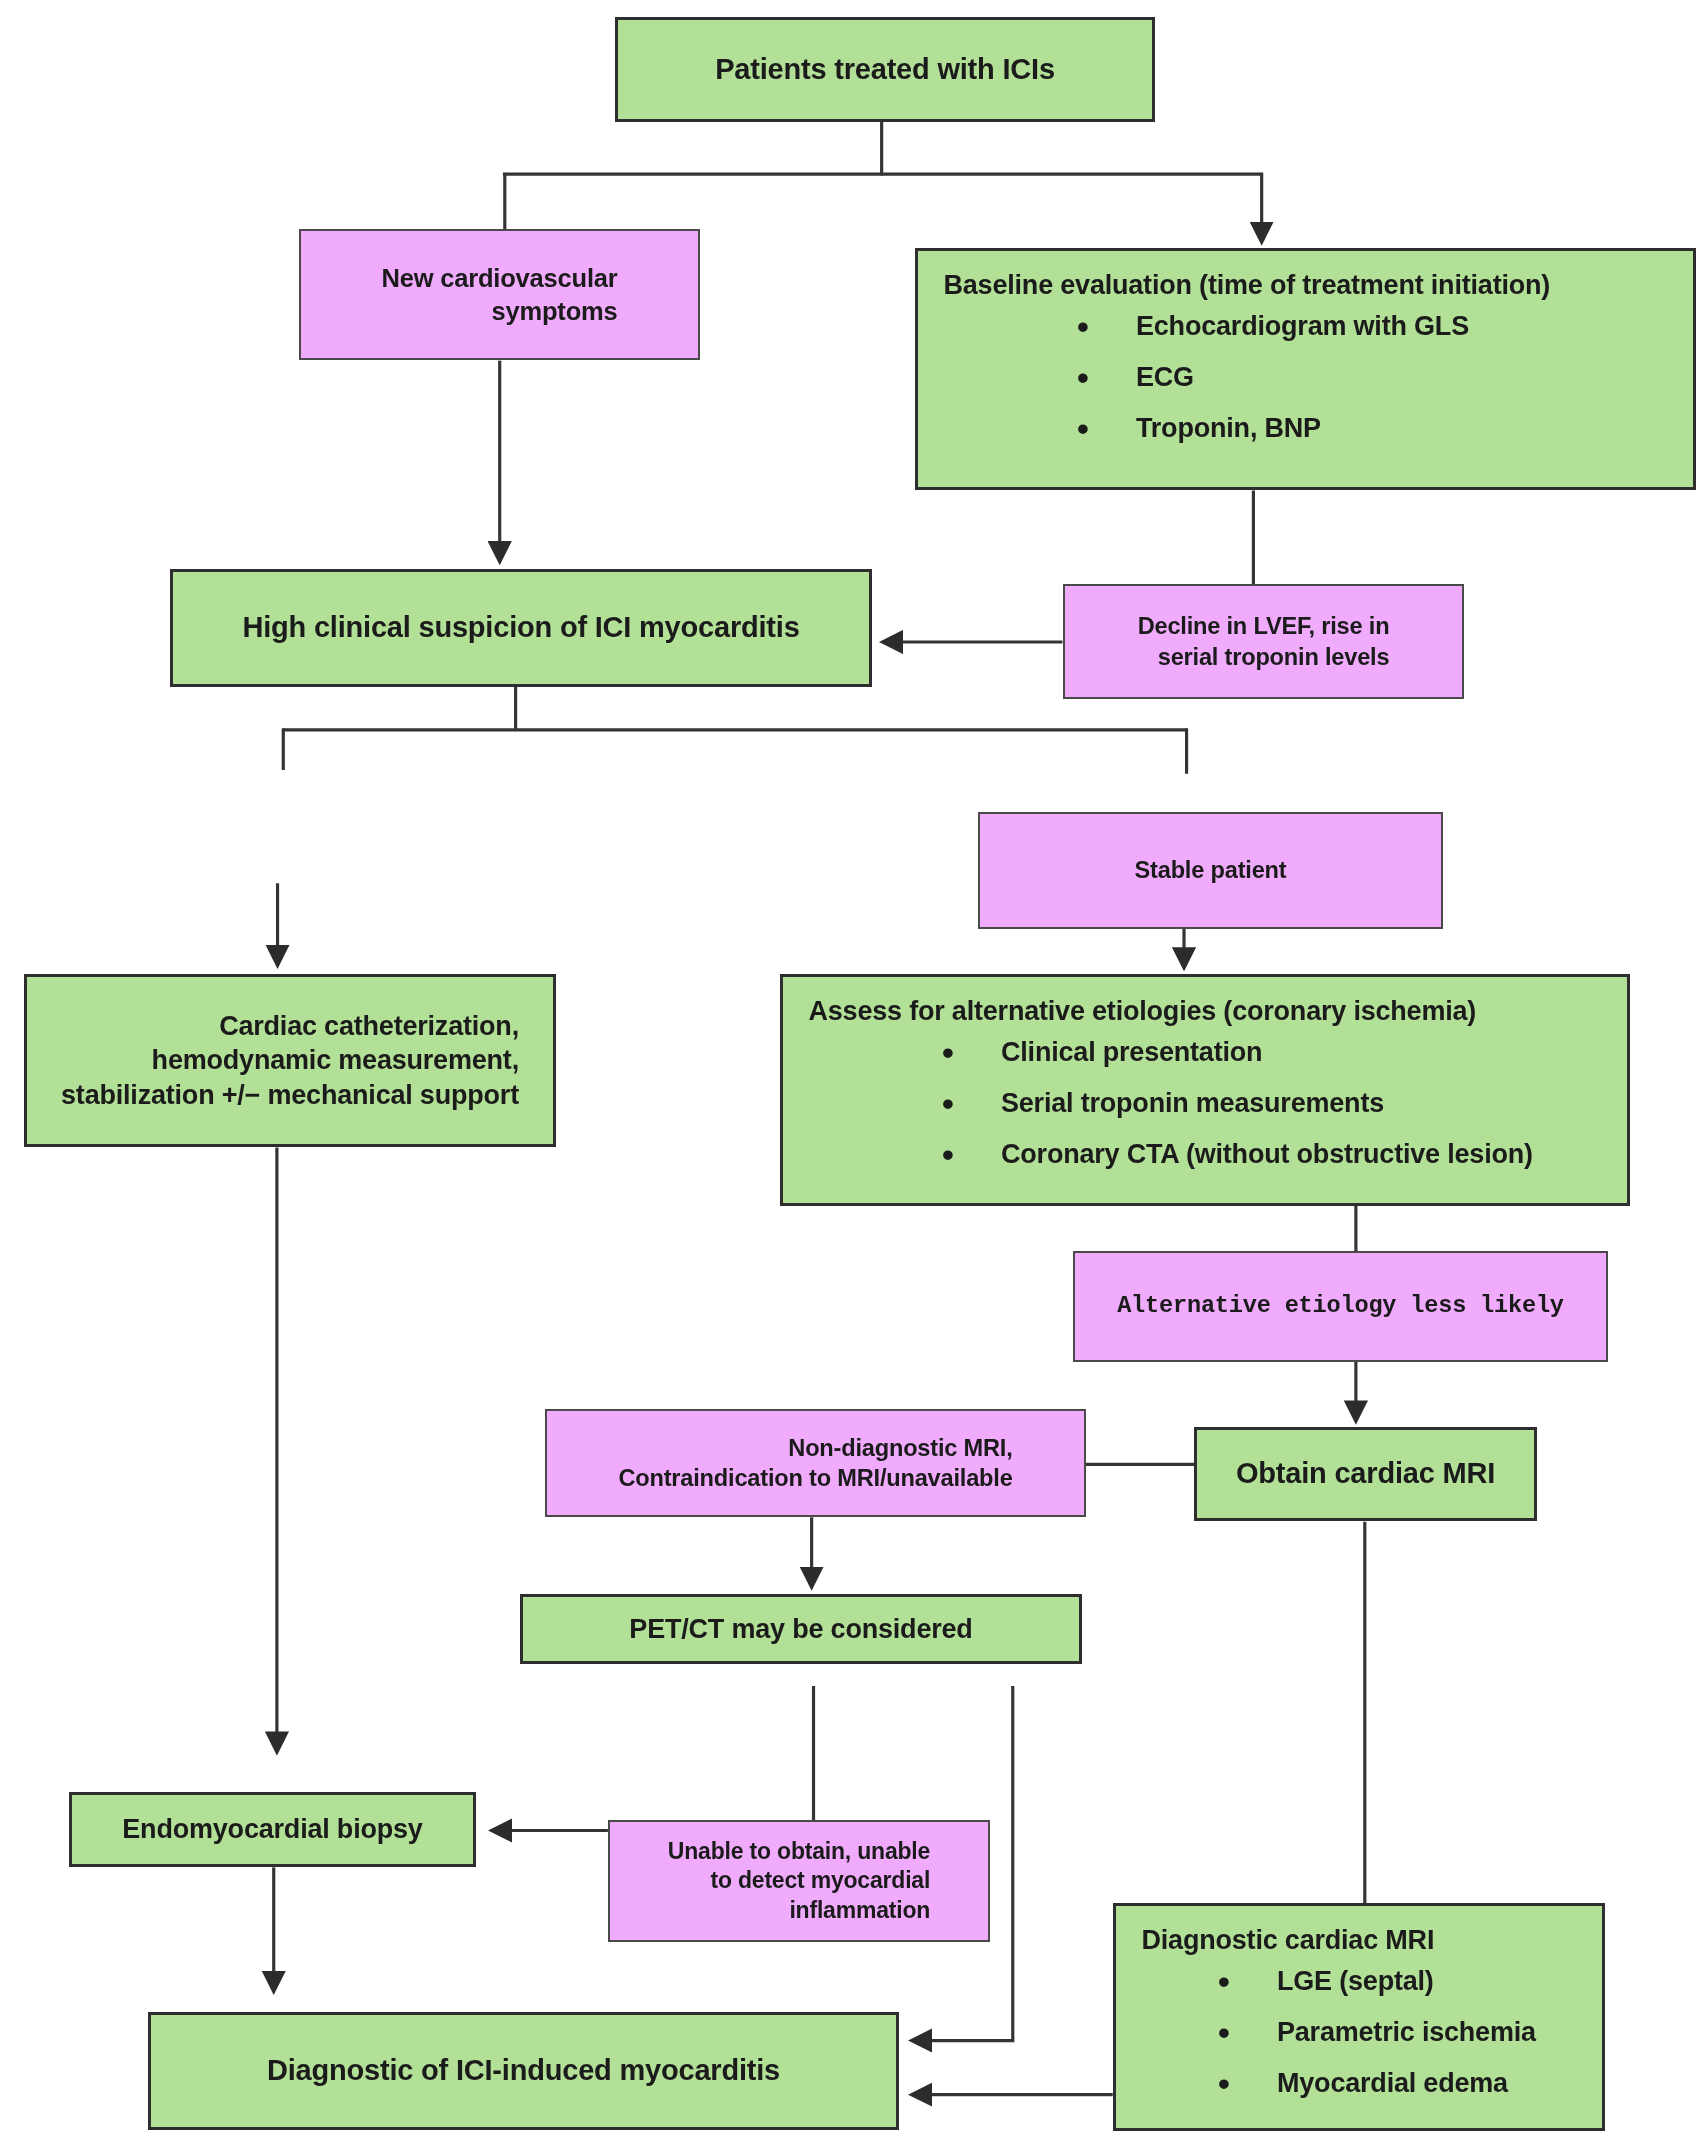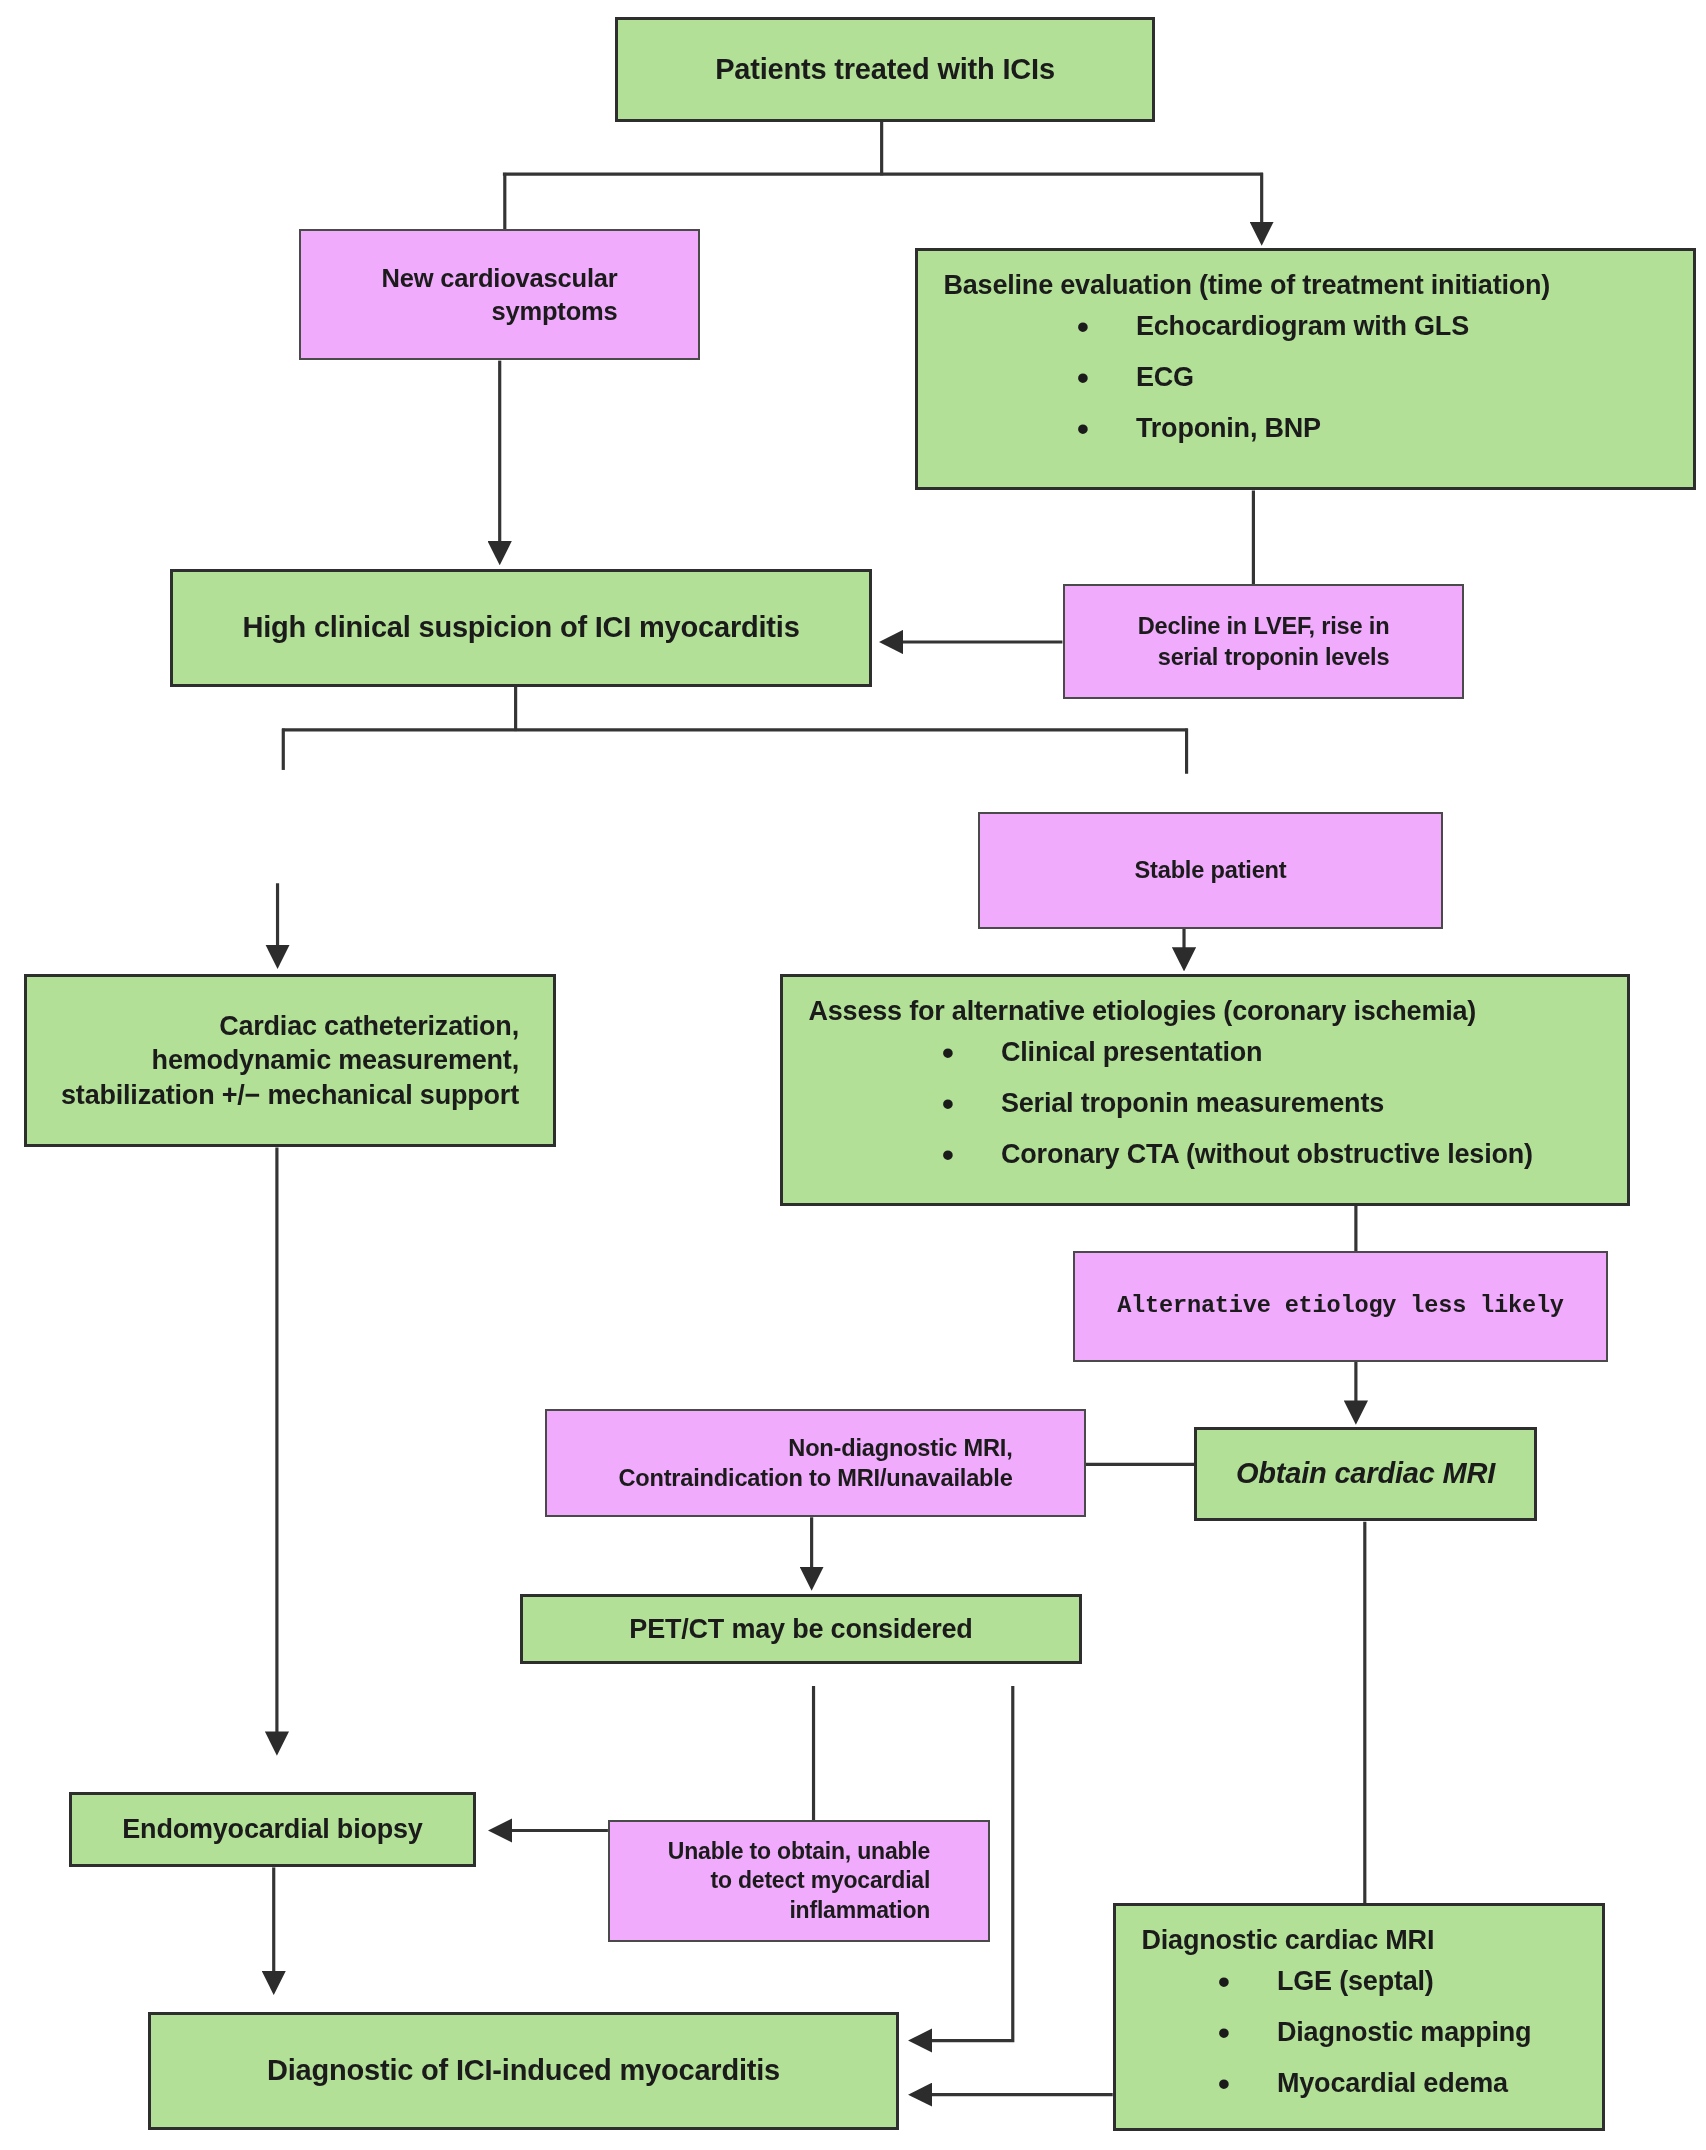--- a/index.html
+++ b/index.html
@@ -67,21 +67,21 @@
     top: -3.8px;
     font-size: 1.25em;
   }
   #connectors {
     position: absolute;
     left: 0; top: 0;
     z-index: 1;
     pointer-events: none;
   }
   .fs46 { font-size: 29px; }
-  .fs45 { font-size: 29px; font-style: italic; }
+  .fs45 { font-size: 29px; }
   .fs43 { font-size: 27px; }
   .fs40 { font-size: 25.5px; }
   .fs37 { font-size: 23.6px; }
   .fs36 { font-size: 23px; }
 </style>
 </head>
 <body>
 
 <div id="canvas">
 
@@ -166,21 +166,21 @@
   <div class="node white fs36" style="left:608px; top:1820px; width:382px; height:122px;">Unable to obtain, unable
 to detect myocardial
 inflammation</div>
 
   <div class="node green fs43" style="left:69px; top:1792px; width:407px; height:75px;">Endomyocardial biopsy</div>
 
   <div class="node green listnode fs43" style="left:1113px; top:1903px; width:492px; height:228px;">
     <div class="node-title">Diagnostic cardiac MRI</div>
     <ul style="padding-left:102px;">
       <li>LGE (septal)</li>
-      <li>Diagnostic mapping</li>
+      <li>Parametric ischemia</li>
       <li>Myocardial edema</li>
     </ul>
   </div>
 
   <div class="node green fs46" style="left:148px; top:2012px; width:751px; height:118px;">Diagnostic of ICI-induced myocarditis</div>
 
 </div>
 
 
 </body></html>

